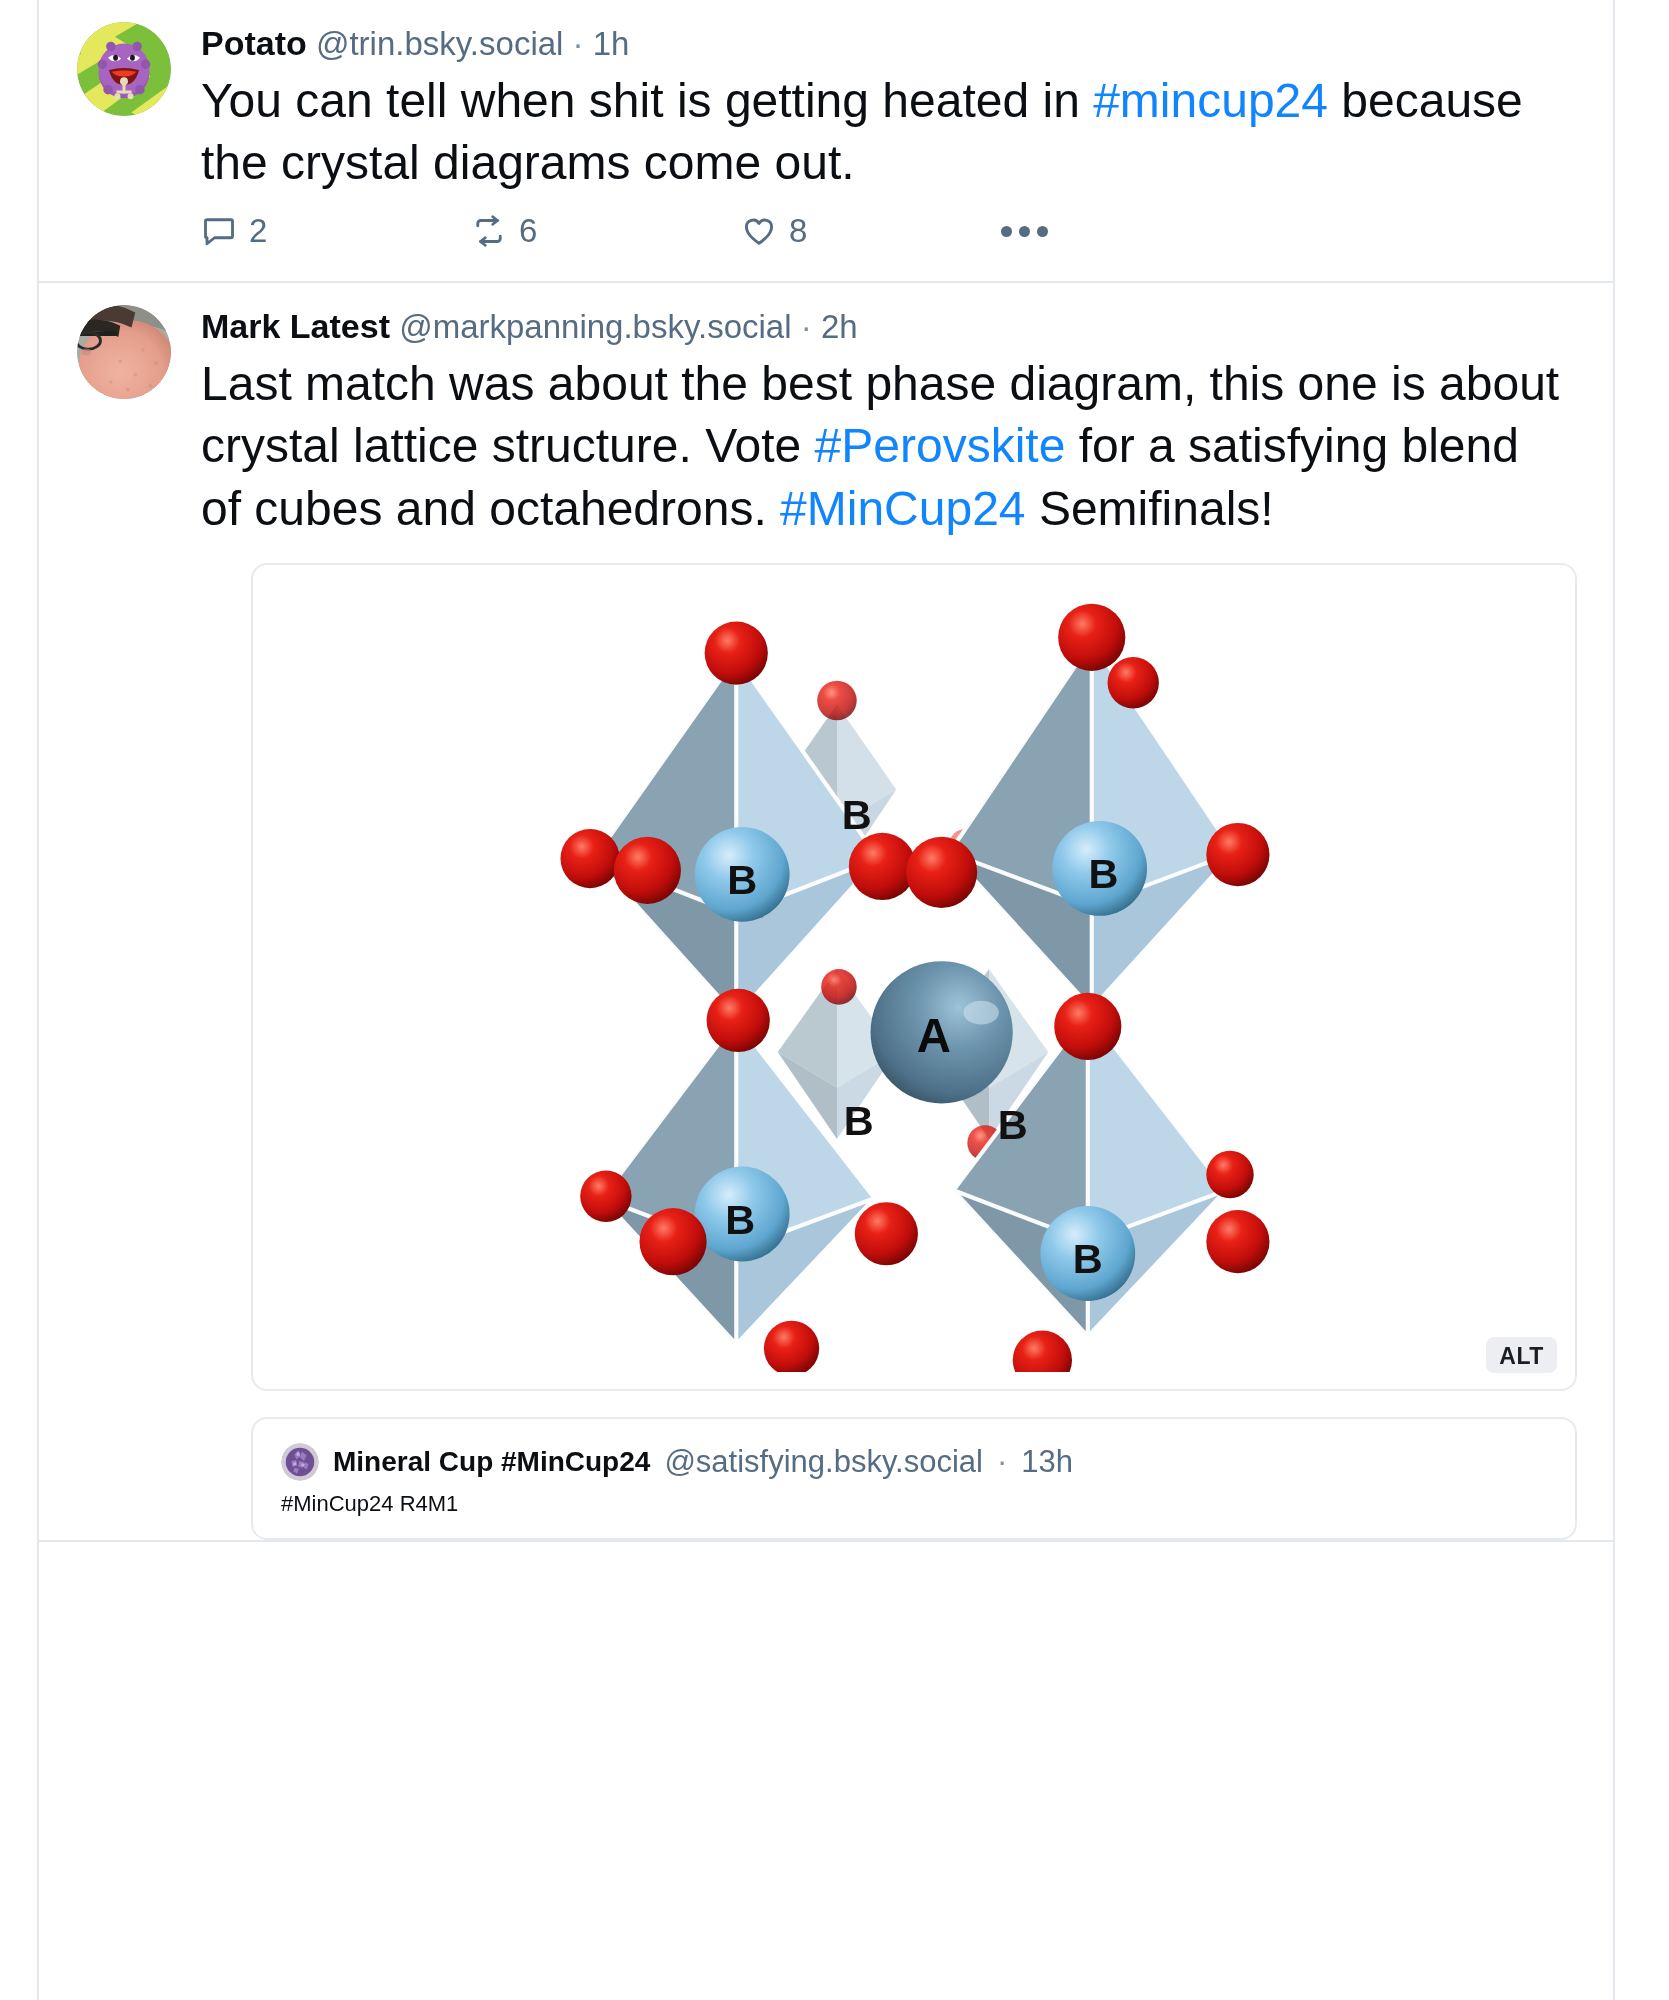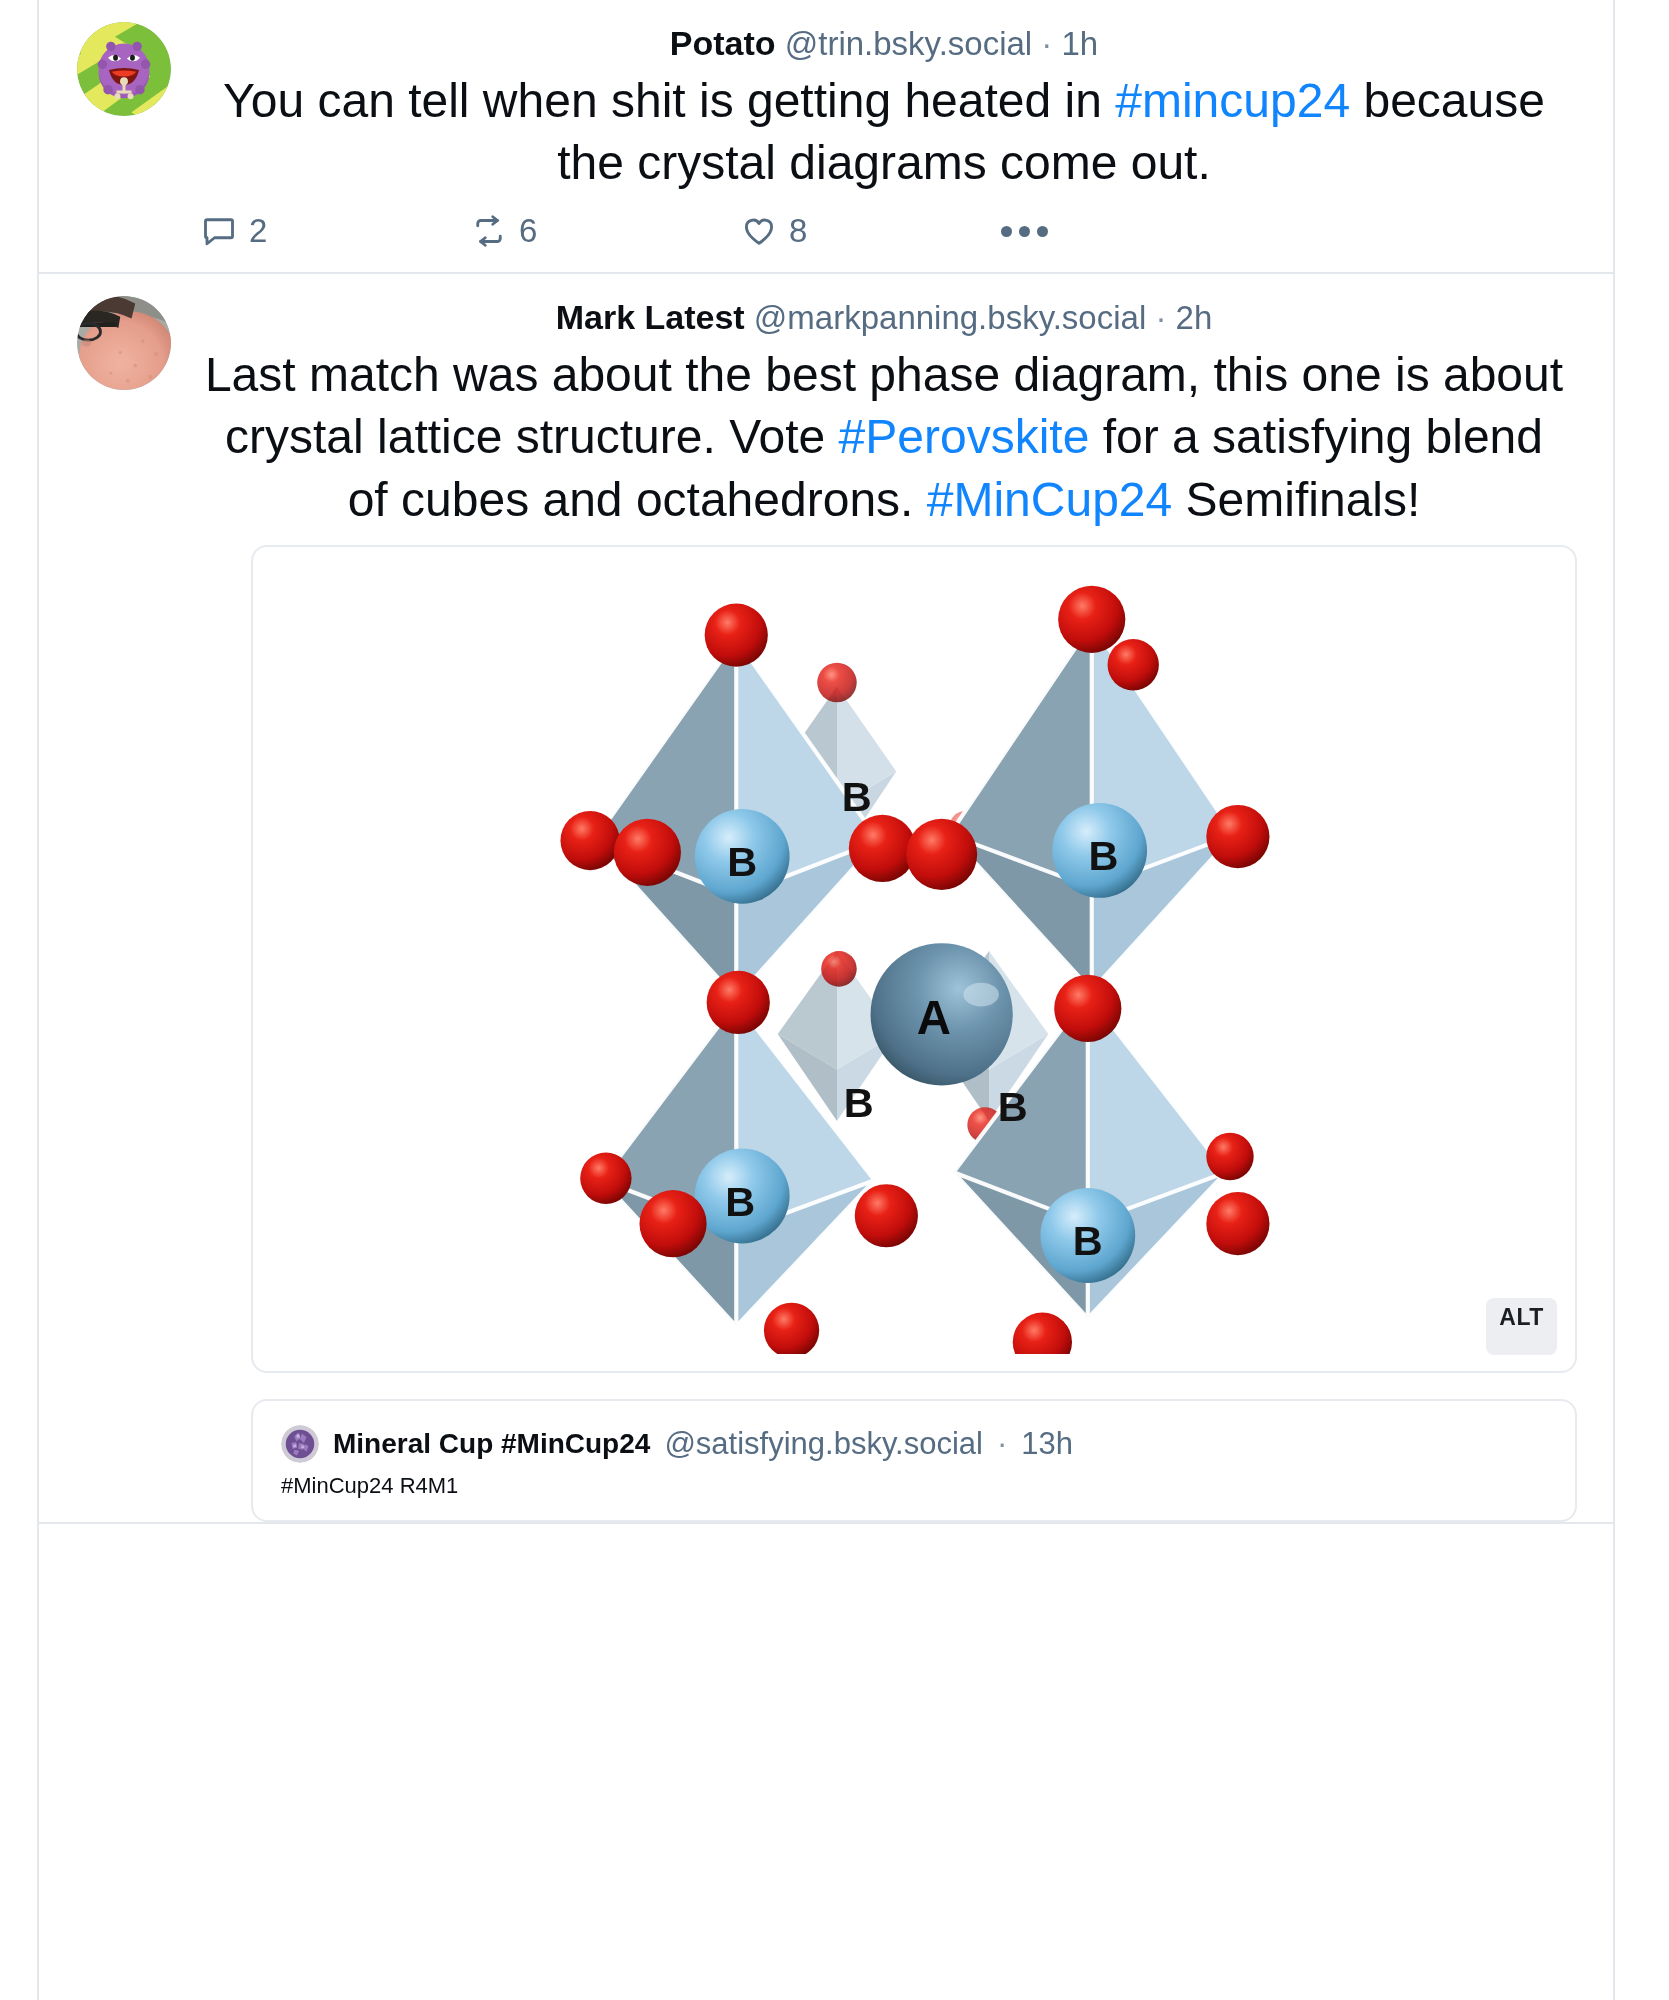--- a/index.html
+++ b/index.html
@@ -69,22 +69,21 @@
 
   
   .post {
     position: relative;
     padding: 22px 0 0 0;
     border-bottom: 2px solid #e4e7ec;
     box-sizing: border-box;
   }
   .post-inner {
     display: flex;
-    padding: 0 36px 0 38px;
-    text-align: center;
+    padding: 0 36px 9px 38px;
   }
   .avatar-col { flex: 0 0 auto; width: 124px; }
   .avatar {
     width: 94px; height: 94px;
     border-radius: 50%;
     overflow: hidden;
     position: relative;
     background: #d9dee4;
   }
   .avatar svg { display:block; width:100%; height:100%; }
@@ -161,21 +160,21 @@
   .alt-badge {
     position: absolute;
     right: 18px;
     bottom: 16px;
     background: #eceef1;
     color: #1b1f23;
     font-size: 23px;
     font-weight: bold;
     letter-spacing: 0.6px;
     border-radius: 8px;
-    padding: 6px 13px 24px 13px;
+    padding: 6px 13px 3px 13px;
   }
   .crystal-wrap {
     position: absolute;
     left: 0; top: 0; right: 0; bottom: 0;
     display: flex;
     align-items: center;
     justify-content: center;
   }
   .crystal-wrap svg { display:block; }
 

